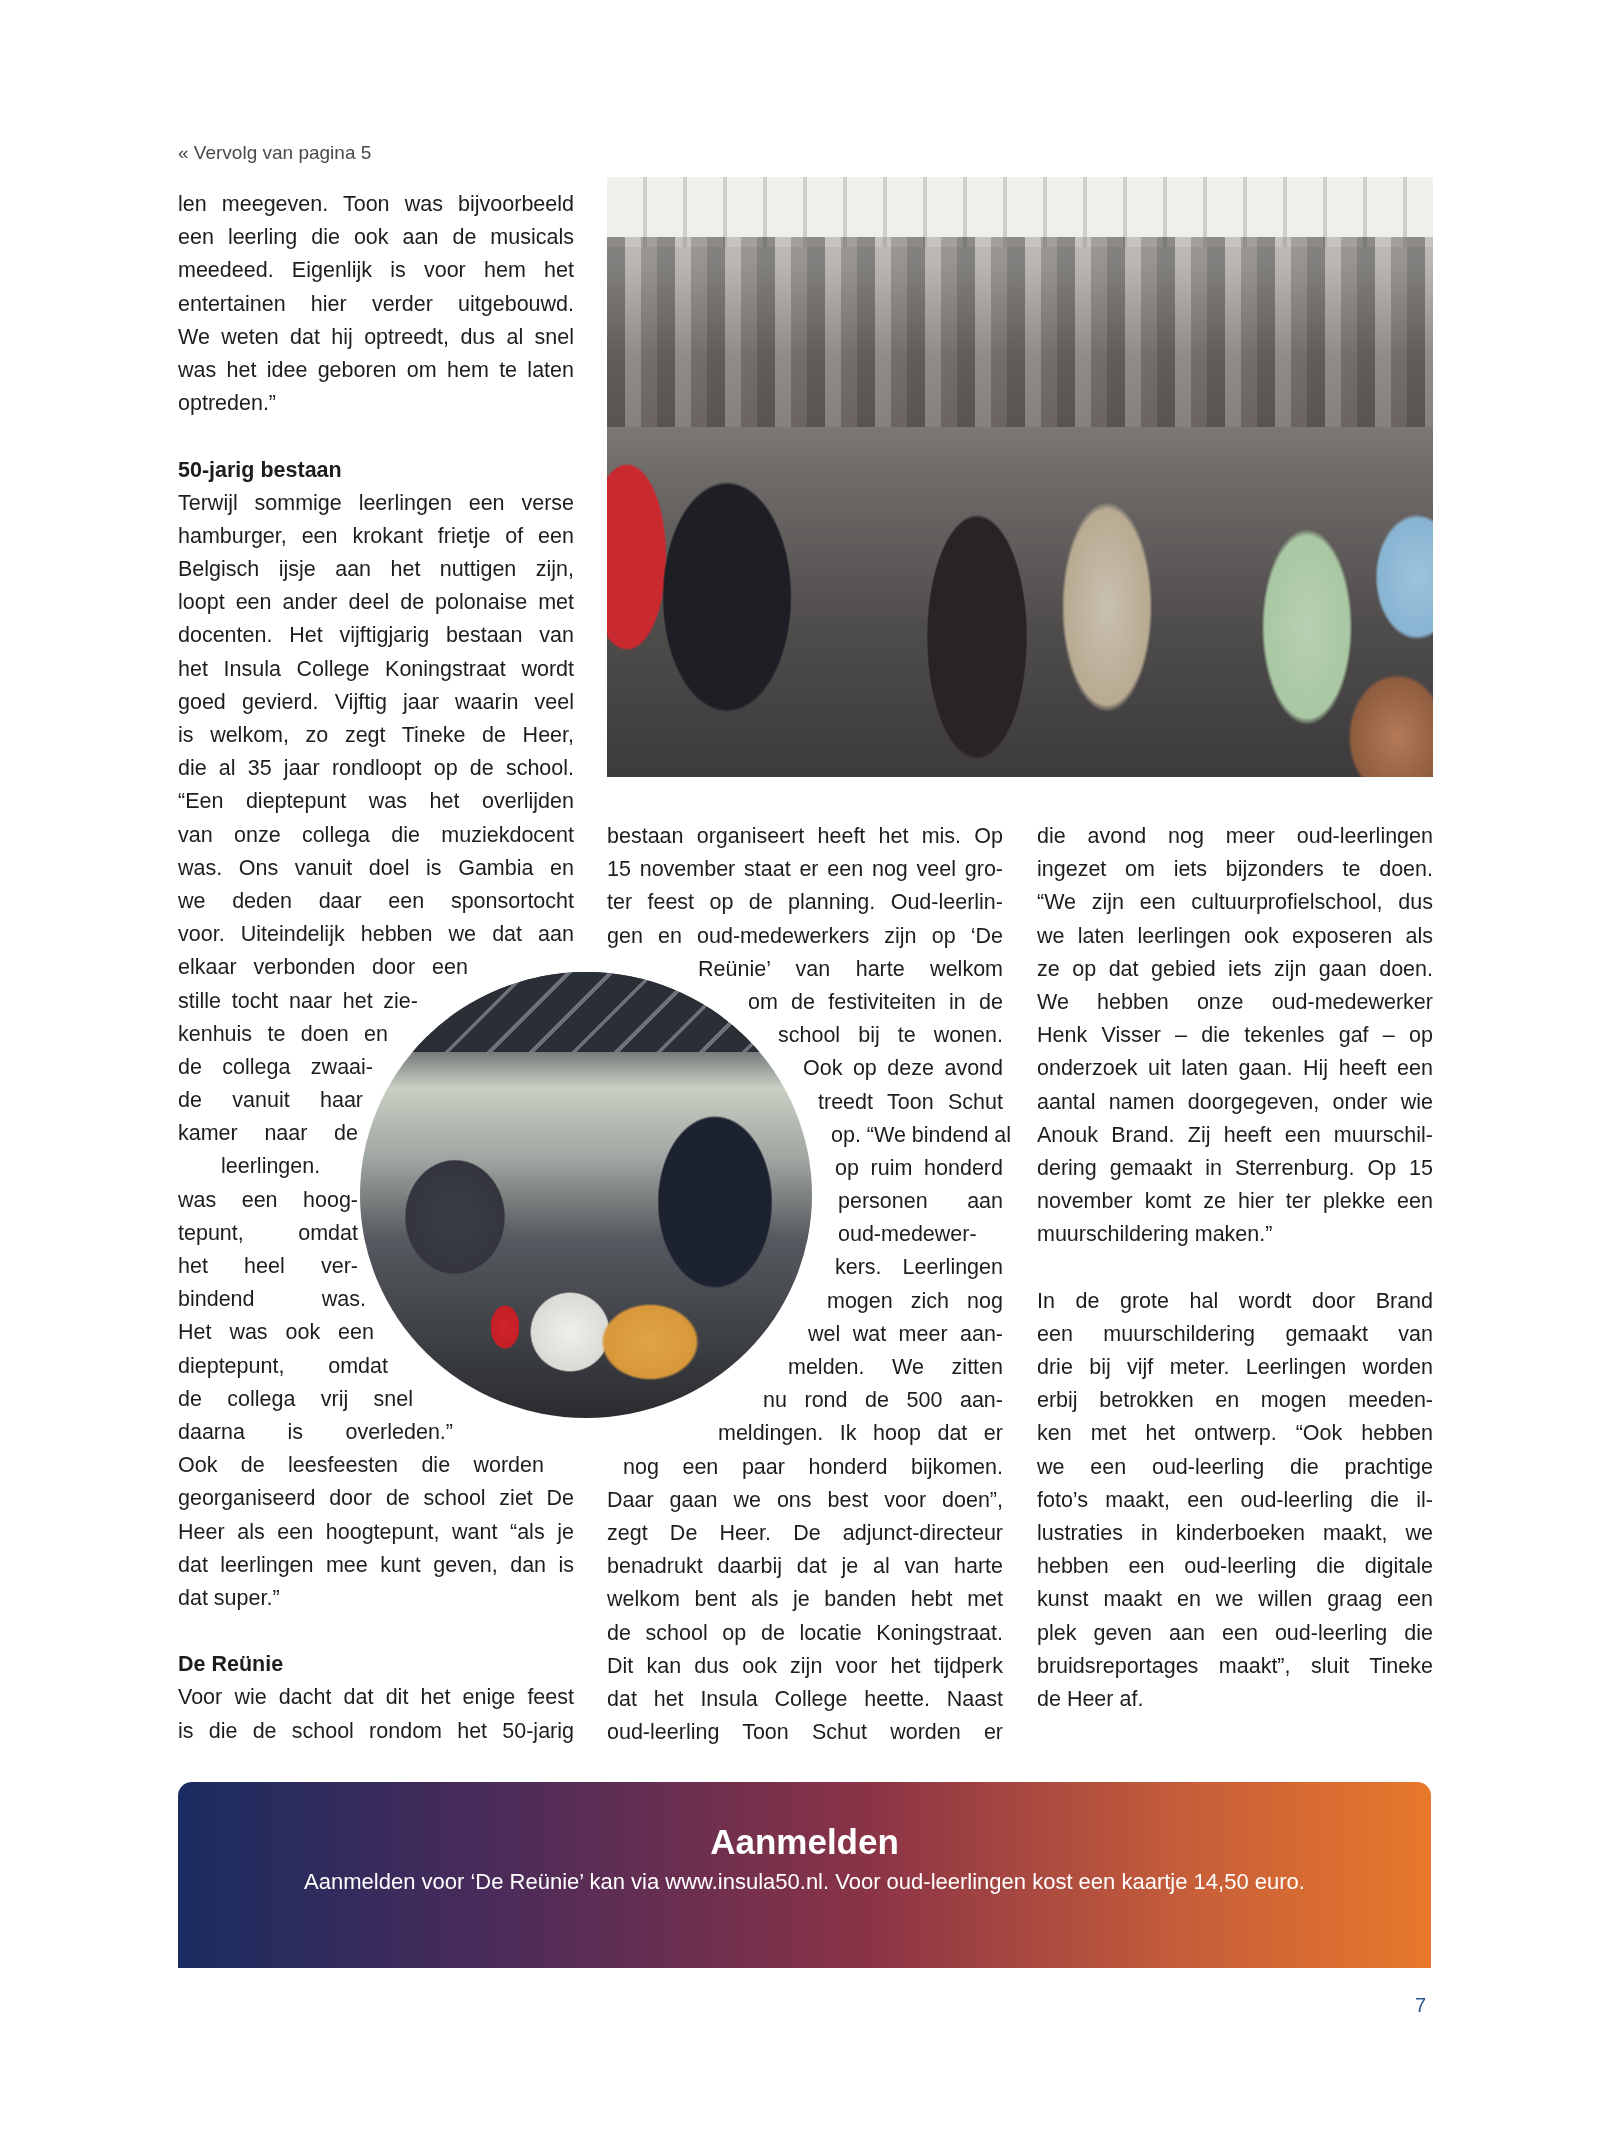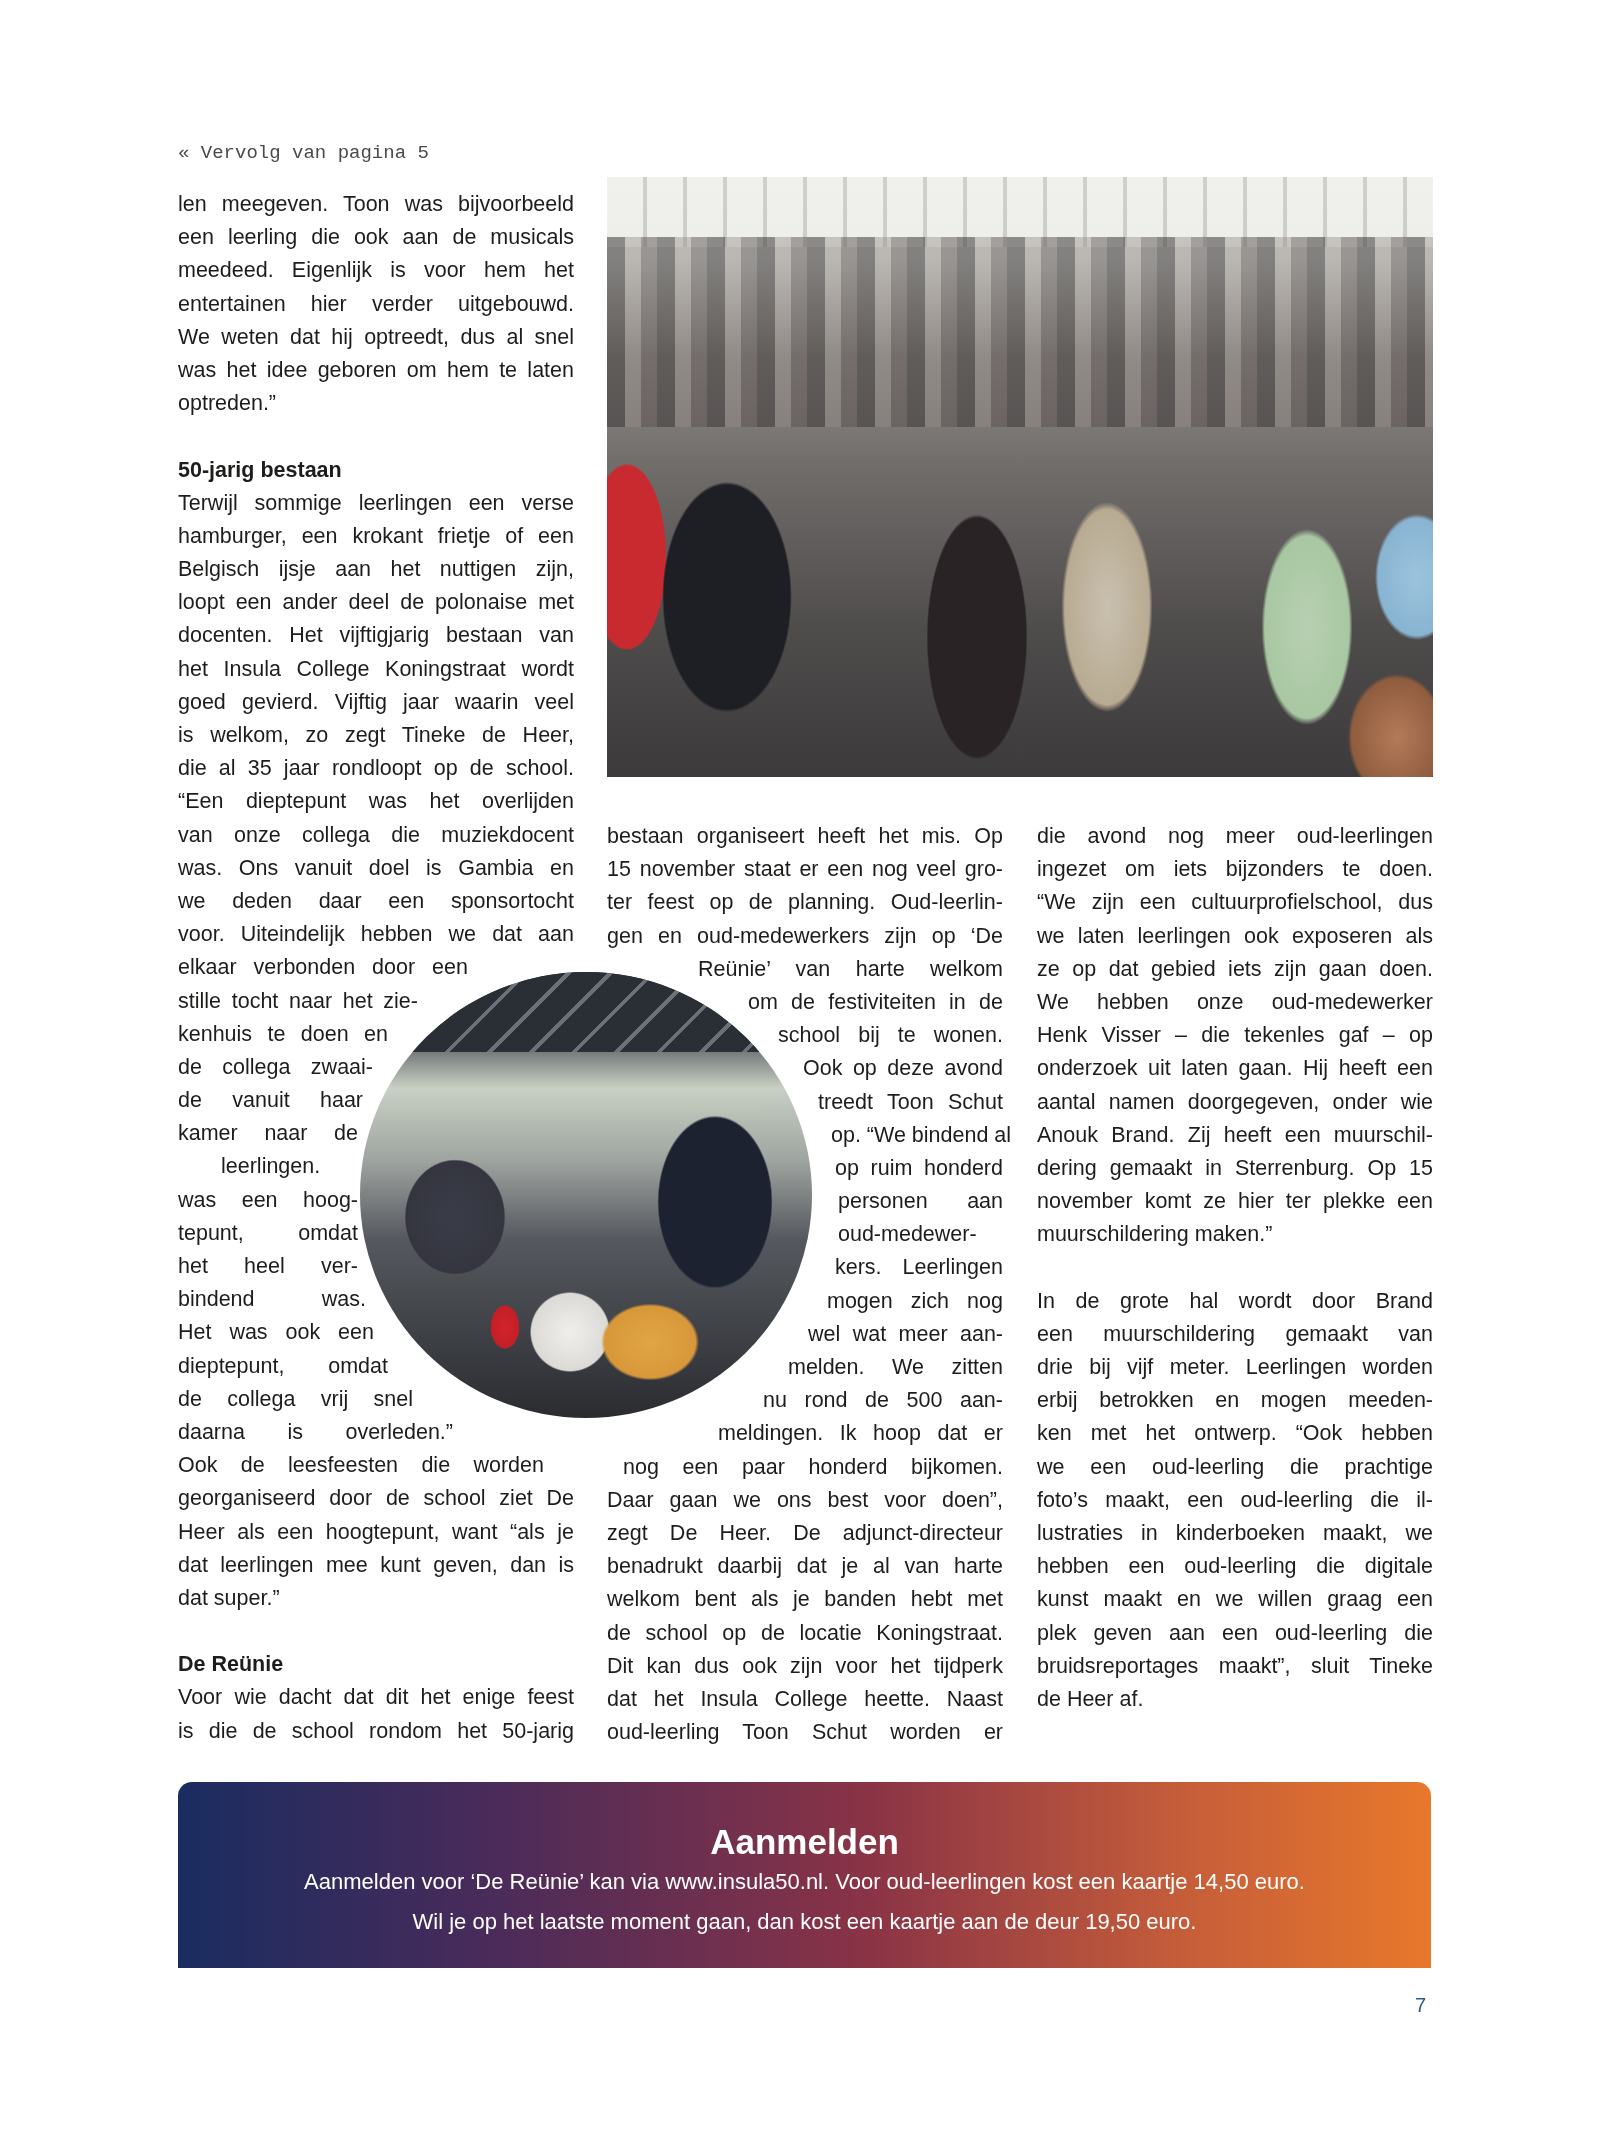--- a/index.html
+++ b/index.html
@@ -1,18 +1,18 @@
 <!DOCTYPE html>
 <html><head>
 <meta charset="utf-8">
 <style>
   html, body { margin:0; padding:0; background:#ffffff; }
   body { width:1600px; height:2145px; position:relative; overflow:hidden;
          font-family:"Liberation Sans", sans-serif; color:#1d1d1b; }
-  .kicker { position:absolute; left:178px; top:142px; font-size:19px; color:#4a4a4a;font-family:Liberation Mono, monospace; }
+  .kicker { position:absolute; left:178px; top:142px; font-size:19px; color:#4a4a4a; }
   .col { position:absolute; width:396px; font-size:21.5px; line-height:33.2px; }
   .col .ln { display:block; white-space:nowrap; text-align:justify; text-align-last:justify; height:33.2px; }
   .col .ln.last { text-align-last:left; }
   .col .ln.gap { height:33.2px; }
   .col .h { font-weight:bold; text-align-last:left; }
   #col1 { left:178px; top:188px; }
   #col2 { left:607px; top:820px; }
   #col3 { left:1037px; top:820px; }
 
   
@@ -174,16 +174,15 @@
     <span class="ln last">de Heer af.</span>
   </div>
 
 <div class="photo-circle">
   <div class="tent"></div>
 </div>
 
 <div class="banner">
   <div class="title">Aanmelden</div>
   <div class="line1">Aanmelden voor ‘De Reünie’ kan via www.insula50.nl. Voor oud-leerlingen kost een kaartje 14,50 euro.</div>
-  <div class="line2">Wil je op het laatste moment gaan, dan kost een kaartje aan de deur 19,50 euro.</div>
 </div>
 
 <div class="page-number">7</div>
 
 </body></html>

